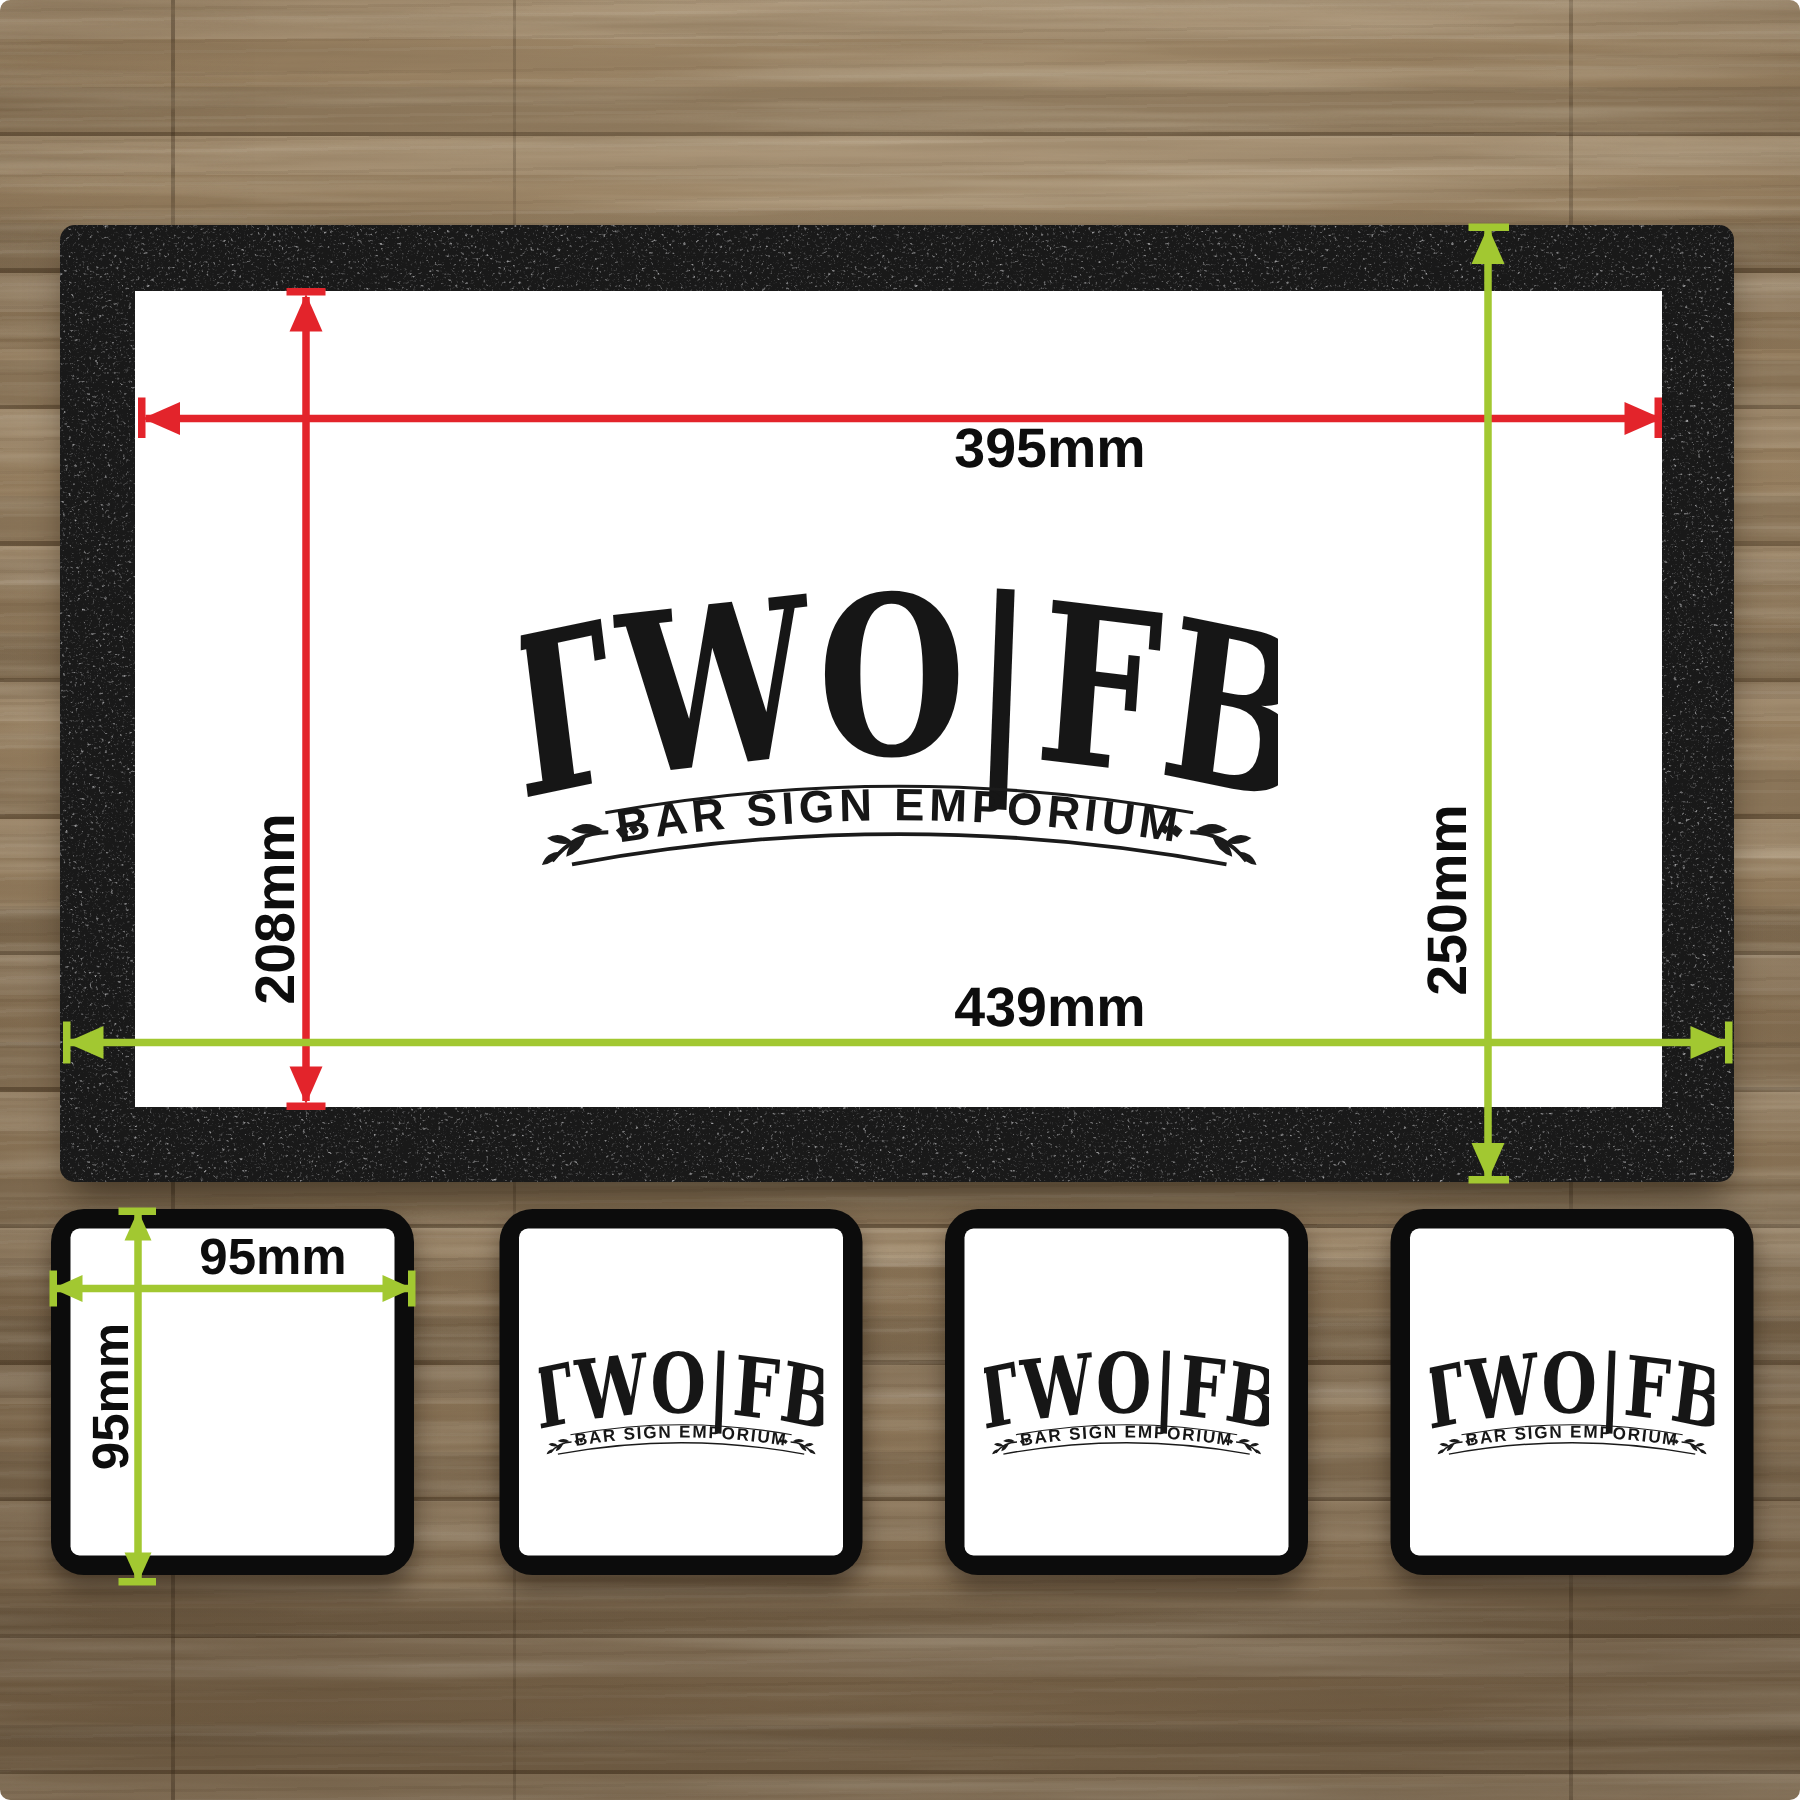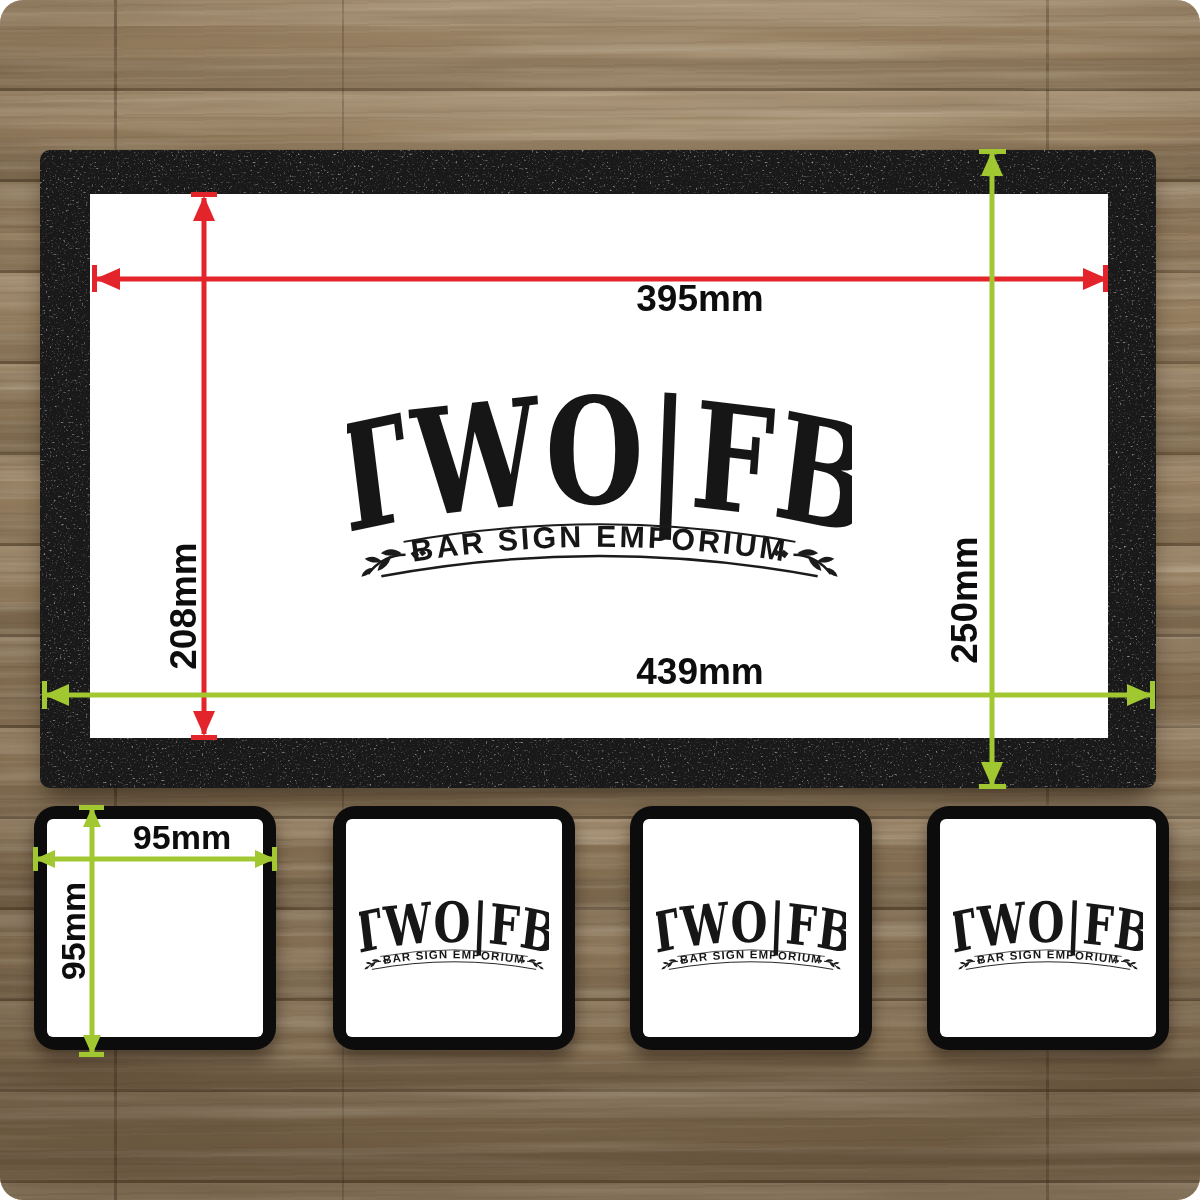--- a/index.html
+++ b/index.html
@@ -1,17 +1,17 @@
 <!DOCTYPE html>
 <html><head>
 <meta charset="utf-8">
 <style>
   html,body{margin:0;padding:0;background:#ffffff;}
   body{width:1200px;height:1200px;position:relative;font-family:"Liberation Sans",sans-serif;}
-  .canvas{position:absolute;inset:0;border-radius:23px;overflow:hidden;}
+  .canvas{position:absolute;inset:0;border-radius:7px;overflow:hidden;}
 
   
   .wood{position:absolute;inset:0;background:#9c8566;}
   .wood::before{content:"";position:absolute;inset:0;
     background:
       linear-gradient(90deg, rgba(45,32,18,0) 0 114px, rgba(45,32,18,.38) 114px 117px, rgba(45,32,18,0) 117px 342px, rgba(45,32,18,.26) 342px 344px, rgba(45,32,18,0) 344px 1046px, rgba(45,32,18,.32) 1046px 1049px, rgba(45,32,18,0) 1049px),
       repeating-linear-gradient(179.3deg, rgba(70,50,28,0) 0 6px, rgba(70,50,28,.09) 6px 8px, rgba(70,50,28,0) 8px 13px, rgba(255,255,255,.05) 13px 15px, rgba(70,50,28,0) 15px 22px),
       repeating-linear-gradient(180deg, rgba(255,255,255,.07) 0 26px, rgba(92,66,38,.10) 26px 58px, rgba(30,20,10,.14) 58px 88px, rgba(58,42,24,.55) 88px 91px),
       repeating-linear-gradient(180deg, rgba(40,28,14,0) 0 140px, rgba(40,28,14,.12) 140px 233px);
   }

